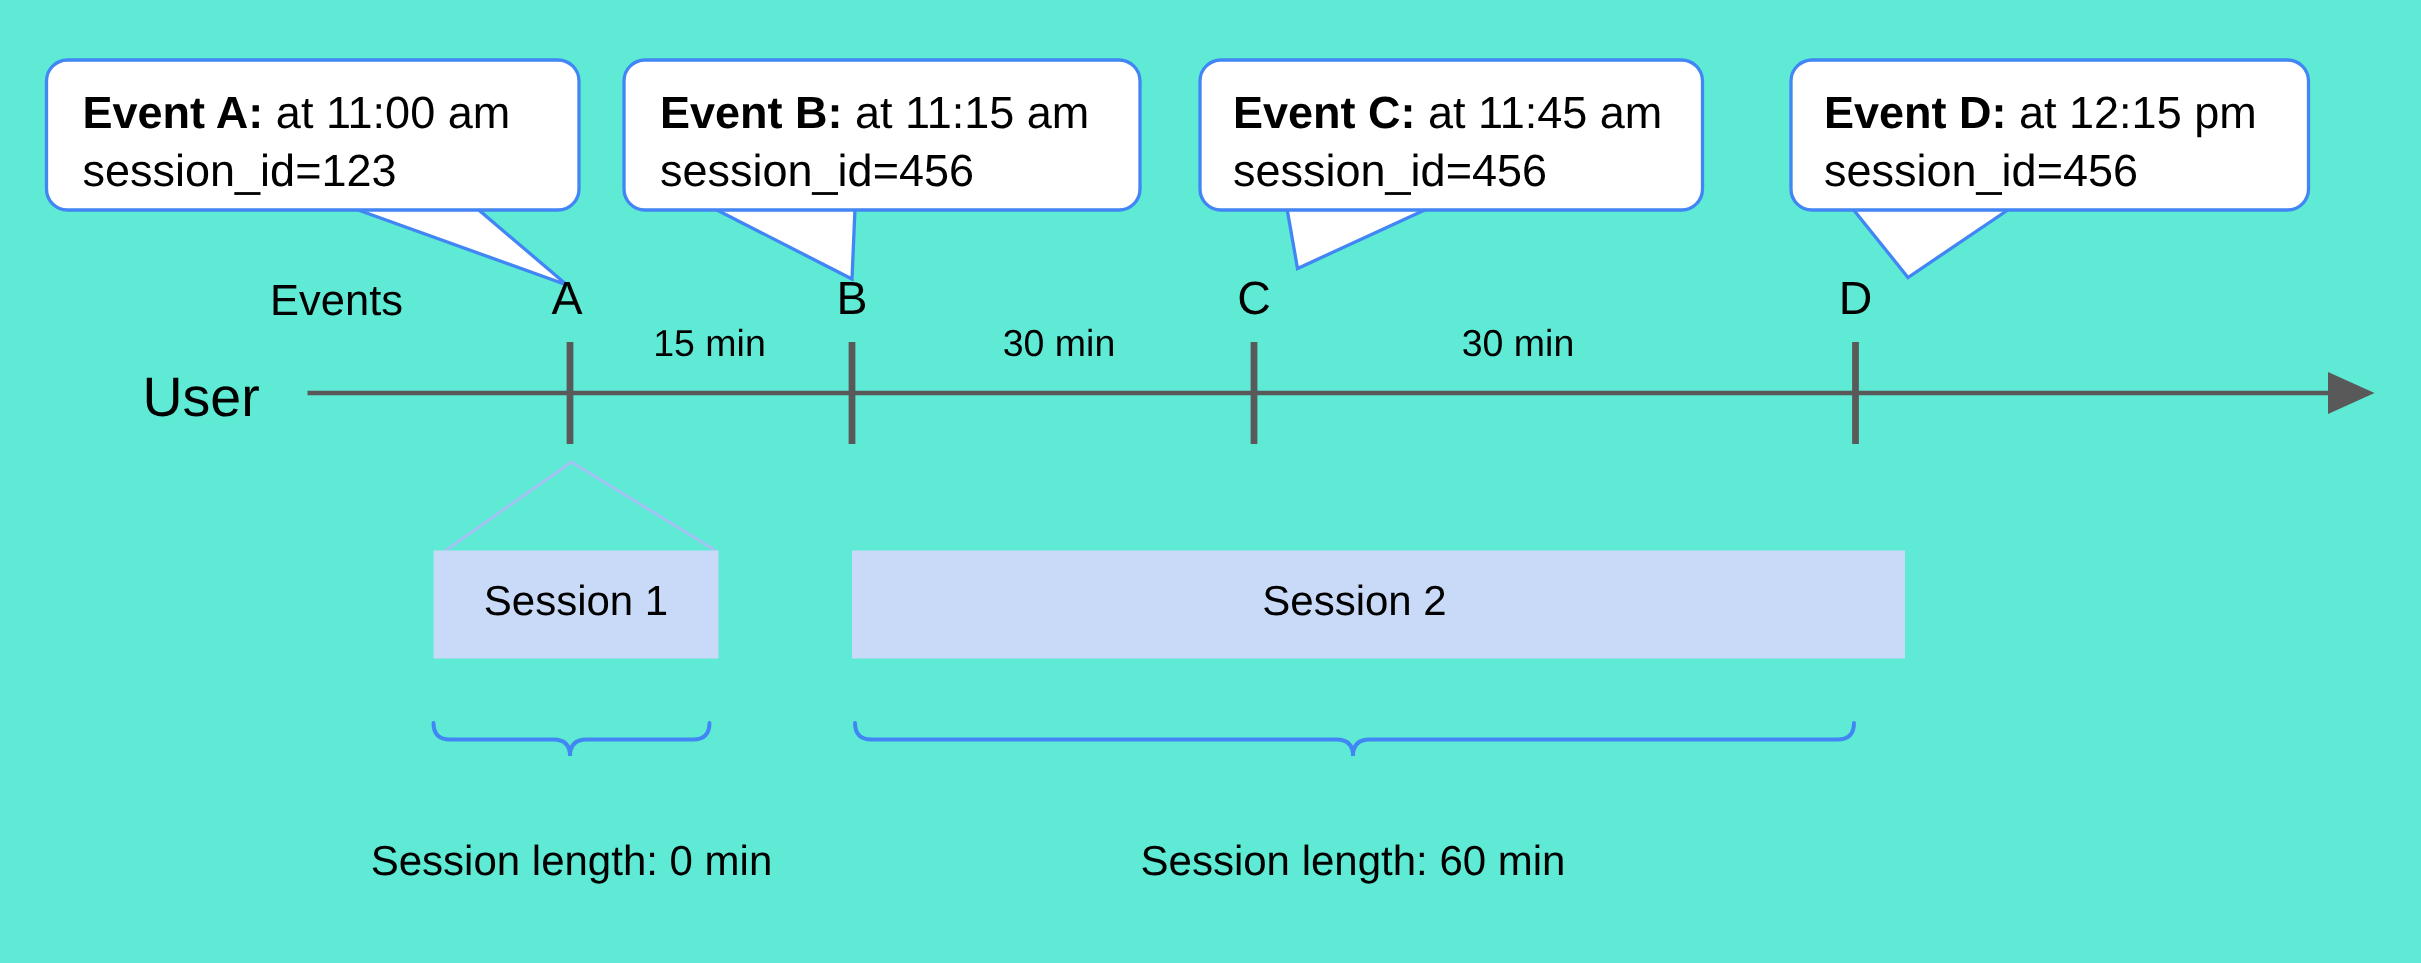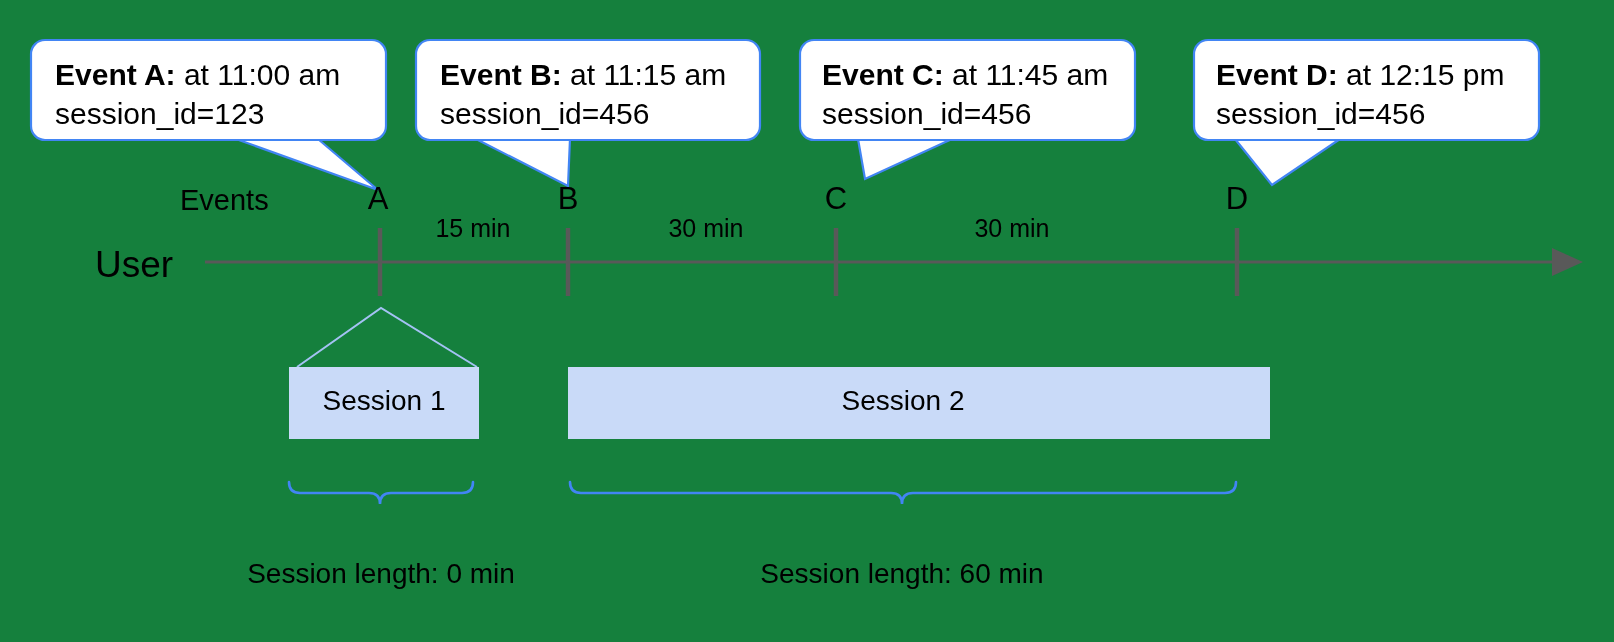--- a/index.html
+++ b/index.html
@@ -8,21 +8,21 @@
     background: #ffffff;
   }
   body {
     font-family: "Liberation Sans", sans-serif;
     color: #000000;
   }
   #stage {
     position: relative;
     width: 1614px;
     height: 642px;
-    background: #15803d;
+    background: #5eead4;
     overflow: hidden;
   }
   #diagram-svg {
     position: absolute;
     left: 0;
     top: 0;
     width: 1614px;
     height: 642px;
   }
   .callout-box {

